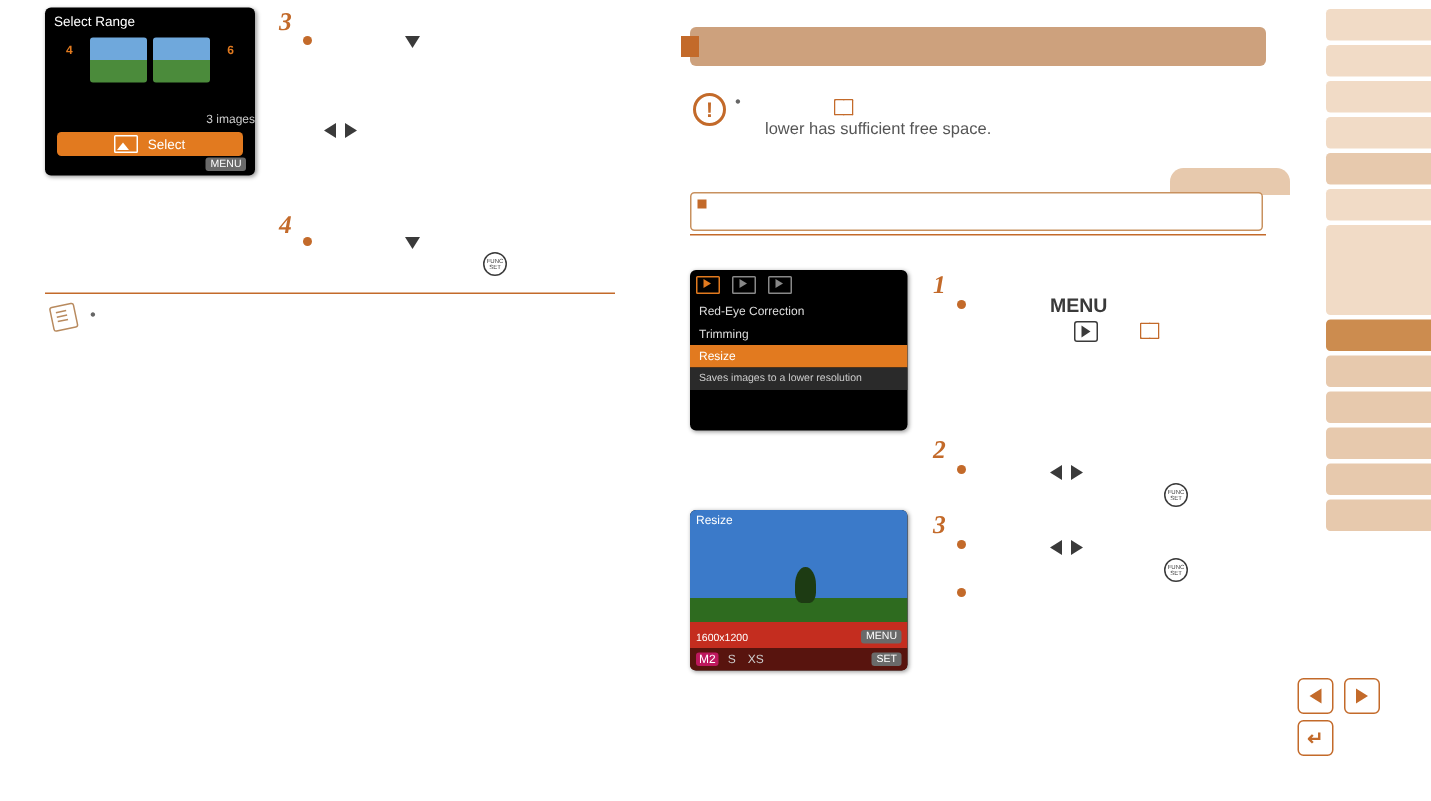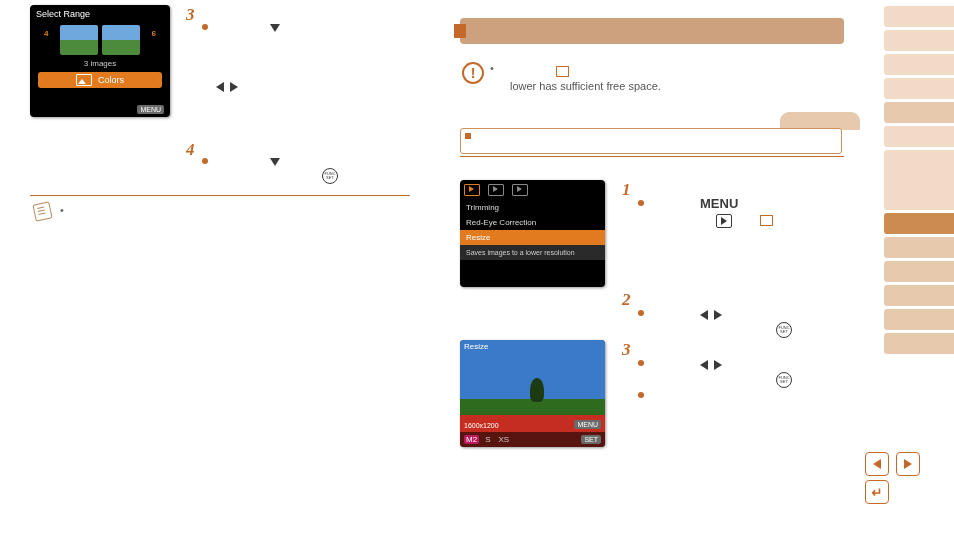--- a/index.html
+++ b/index.html
@@ -37,21 +37,21 @@
 .nav-btn .t-right{position:absolute;left:50%;top:50%;transform:translate(-50%,-50%);width:0;height:0;border-top:5px solid transparent;border-bottom:5px solid transparent;border-left:8px solid #c36a2a}
 .nav-btn .ret{position:absolute;left:50%;top:50%;transform:translate(-50%,-50%);font-weight:bold;color:#c36a2a;font-size:13px}
 .menu-text{font-family:Arial;font-weight:bold;font-size:13px;color:#3a3a3a}
 .play-sq{display:inline-block;width:14px;height:12px;border:1.5px solid #3a3a3a;border-radius:2px;position:relative;vertical-align:middle}
 .play-sq::after{content:"";position:absolute;left:4px;top:2px;width:0;height:0;border-top:4px solid transparent;border-bottom:4px solid transparent;border-left:6px solid #3a3a3a}
 
 .lcd1{width:140px;height:112px;position:absolute;left:0;top:5px}
 .lcd1 .title{color:#fff;font-size:9px;padding:4px 6px}
 .lcd1 .thumbs{display:flex;justify-content:center;gap:4px;padding:2px 6px}
 .lcd1 .thumb{width:38px;height:30px;border-radius:2px;background:linear-gradient(#6fa8dc 0 50%,#4b8b3b 50% 100%);position:relative}
-.lcd1 .imgcount{color:#ccc;font-size:8px;text-align:center;margin-top:2px}
+.lcd1 .imgcount{color:#ccc;font-size:8px;text-align:right;margin-top:18px}
 .lcd1 .scenery{margin:4px 8px 0;background:#e27a1f;height:16px;border-radius:3px;display:flex;align-items:center;justify-content:center;gap:6px}
 .lcd1 .scenery-ico{width:14px;height:10px;border:1px solid #fff;border-radius:1px;position:relative}
 .lcd1 .scenery-ico::after{content:"";position:absolute;left:1px;bottom:1px;width:0;height:0;border-left:4px solid transparent;border-right:4px solid transparent;border-bottom:5px solid #fff}
 .lcd1 .scenery-lbl{color:#fff;font-size:9px}
 .lcd1 .bot{display:flex;justify-content:space-between;padding:4px 8px;color:#bbb;font-size:8px}
 .lcd1 .menu-tag{position:absolute;right:6px;bottom:3px;background:#6a6a6a;color:#fff;font-size:7px;padding:1px 3px;border-radius:2px}
 
 .lcd2{width:145px;height:107px;position:absolute;left:0;top:180px}
 .lcd2 .mtabs{height:16px;display:flex;gap:8px;padding:2px 4px;align-items:center}
 .lcd2 .pt{width:14px;height:10px;border:1px solid #888;border-radius:1px;position:relative}
@@ -85,21 +85,21 @@
       <div class="title">Select Range</div>
       <div class="thumbs">
         <div class="thumb"></div>
         <div class="thumb"></div>
       </div>
       <div class="num-box" style="left:14px;top:24px">4</div>
       <div class="num-box" style="right:14px;top:24px">6</div>
       <div class="imgcount">3 images</div>
       <div class="scenery">
         <span class="scenery-ico"></span>
-        <span class="scenery-lbl">Colors</span>
+        <span class="scenery-lbl">Select</span>
       </div>
       <div class="menu-tag">MENU</div>
     </div>
 
     <span class="step-num" style="left:156px;top:5px">3</span>
     <span class="step-bullet" style="left:172px;top:24px"></span>
     <span class="tri-down" style="position:absolute;left:240px;top:24px"></span>
     <span class="tri-left" style="position:absolute;left:186px;top:82px"></span>
     <span class="tri-right" style="position:absolute;left:200px;top:82px"></span>
 
@@ -130,22 +130,22 @@
       <div class="marker"></div>
     </div>
     <hr class="hr-orange" style="position:absolute;left:0;top:156px;width:384px">
 
     <div class="lcd lcd2">
       <div class="mtabs">
         <span class="pt on"></span>
         <span class="pt"></span>
         <span class="pt"></span>
       </div>
+      <div class="row">Red-Eye Correction</div>
       <div class="row">Trimming</div>
-      <div class="row">Red-Eye Correction</div>
       <div class="row sel">Resize</div>
       <div class="desc">Saves images to a lower resolution</div>
     </div>
 
     <span class="step-num" style="left:162px;top:180px">1</span>
     <span class="step-bullet" style="left:178px;top:200px"></span>
     <span class="menu-text" style="position:absolute;left:240px;top:196px">MENU</span>
     <span class="play-sq" style="position:absolute;left:256px;top:214px"></span>
     <span class="book-icon" style="position:absolute;left:300px;top:215px"></span>
 

